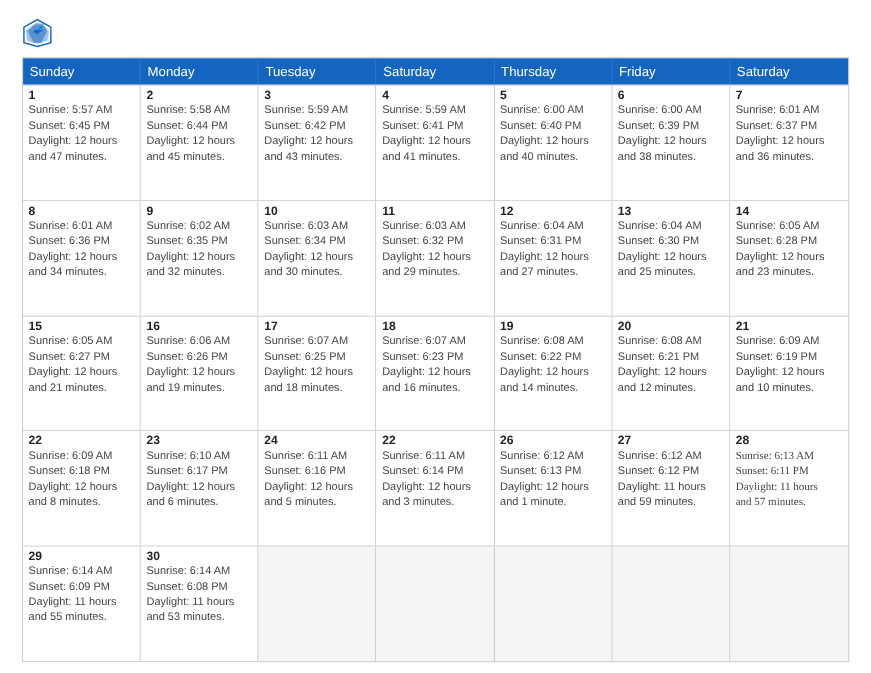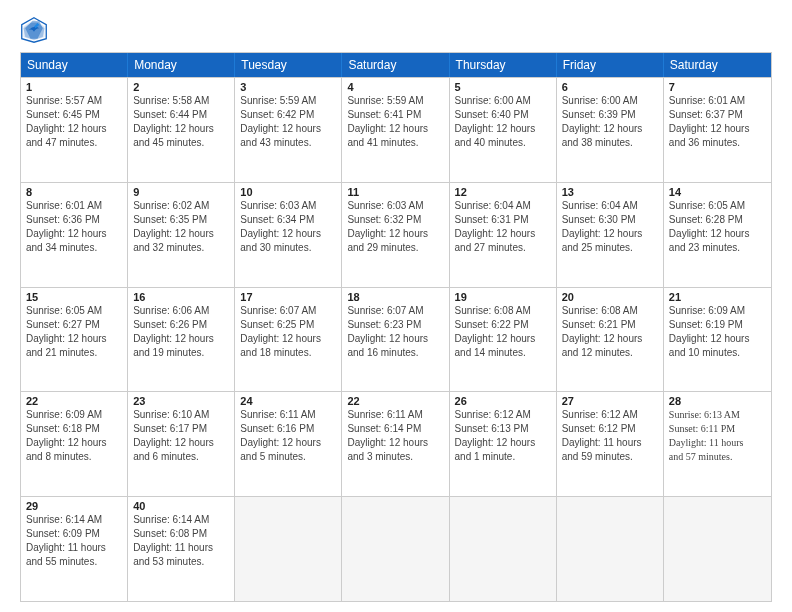--- a/index.html
+++ b/index.html
@@ -349,21 +349,21 @@
         </div>
         <div class="cal-row">
           <div class="cal-cell">
             <span class="day-num">29</span>
             <div class="day-info" style="white-space: pre-line;">Sunrise: 6:14 AM
 Sunset: 6:09 PM
 Daylight: 11 hours
 and 55 minutes.</div>
           </div>
           <div class="cal-cell">
-            <span class="day-num">40</span>
+            <span class="day-num">30</span>
             <div class="day-info" style="white-space: pre-line;">Sunrise: 6:14 AM
 Sunset: 6:08 PM
 Daylight: 11 hours
 and 53 minutes.</div>
           </div>
           <div class="cal-cell empty"></div>
           <div class="cal-cell empty"></div>
           <div class="cal-cell empty"></div>
           <div class="cal-cell empty"></div>
           <div class="cal-cell empty"></div>

